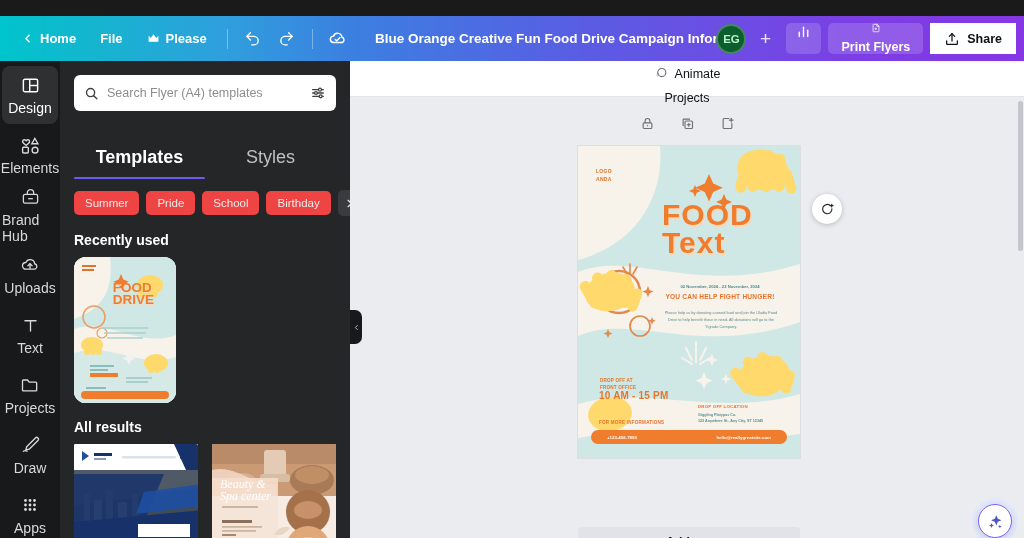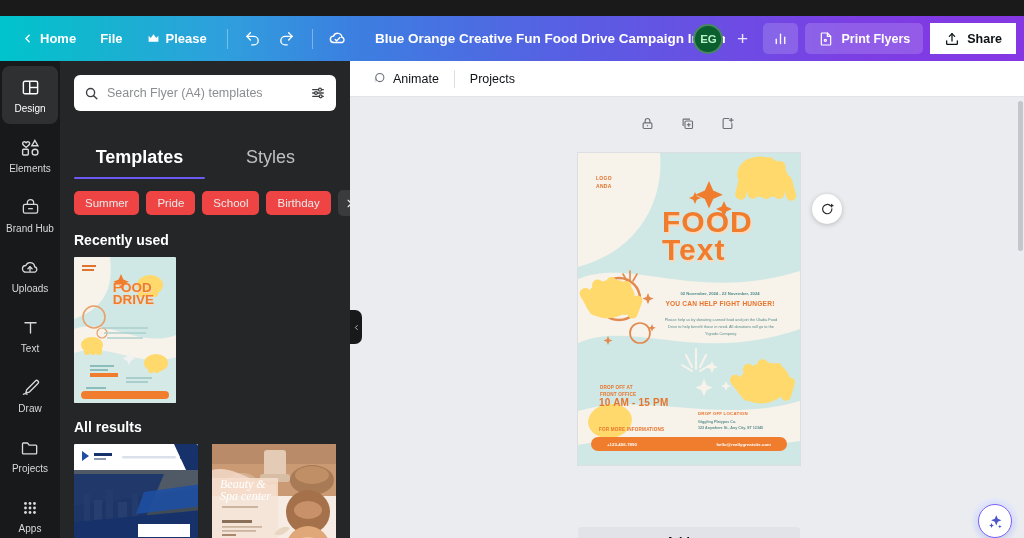--- a/index.html
+++ b/index.html
@@ -52,40 +52,41 @@
     display: flex; align-items: center; justify-content: center;
     font-size: 19px; font-weight: 300; color: rgba(255,255,255,.85);
     cursor: pointer; margin-right: 2px;
   }
   .pill-btn {
     display: flex; align-items: center; gap: 7px;
     height: 31px; padding: 0 13px; border-radius: 5px;
     background: rgba(255,255,255,.16);
     font-size: 12.5px; font-weight: 700; color: #fff; cursor: pointer;
     white-space: nowrap;
+    flex-direction: column;
   }
   .pill-btn.icon-only { padding: 0 9px; }
   .share-btn {
     display: flex; align-items: center; gap: 7px;
     height: 31px; padding: 0 14px; border-radius: 0;
     background: #ffffff; color: #0d1216;
     font-size: 12.5px; font-weight: 700; cursor: pointer; white-space: nowrap;
   }
 
   
   .rail {
     position: absolute; left: 0; top: 45px; width: 60px; height: 493px;
     background: #18191b; display: flex; flex-direction: column;
     align-items: center; padding-top: 4px; z-index: 30;
   }
   .rail-item {
     width: 56px; min-height: 58px; margin: 1px 0;
     display: flex; flex-direction: column; align-items: center; justify-content: center;
     gap: 4px; border-radius: 8px; cursor: pointer;
-    color: #d8d9da; font-size: 10px; font-weight: 400;
+    color: #d8d9da; font-size: 14px; font-weight: 400;
   }
   .rail-item.active { background: #2f3032; color: #fff; }
   .rail-item .glyph { height: 22px; display: flex; align-items: center; }
 
   
   .panel {
     position: absolute; left: 60px; top: 45px; width: 290px; height: 493px;
     background: #252627; overflow: hidden; z-index: 20;
   }
   .search-wrap { padding: 14px 14px 16px 14px; }
@@ -121,21 +122,21 @@
     color: #e9eaeb; cursor: pointer;
   }
 
   .sec-title {
     color: #fff; font-size: 14px; font-weight: 700;
     padding: 16px 14px 9px 14px;
   }
   .thumb-row { padding: 0 14px; display: flex; gap: 14px; }
 
   
-  .thumb-sm { width: 102px; height: 146px; border-radius: 2px; overflow: hidden;
+  .thumb-sm { width: 102px; height: 146px; border-radius: 12px; overflow: hidden;
               cursor: pointer; position: relative; background: #cfe6e3; }
 
   .res-row { padding: 0 14px; display: flex; gap: 14px; }
   .res-card { width: 128px; height: 140px; border-radius: 2px; overflow: hidden;
               cursor: pointer; position: relative; }
 
   
   .collapse-handle {
     position: absolute; left: 350px; top: 294px; width: 12px; height: 34px;
     background: #18191b; border-radius: 0 7px 7px 0; z-index: 25;
@@ -143,40 +144,40 @@
   }
   .collapse-handle svg { display: block; }
 
   
   .canvas-area {
     position: absolute; left: 350px; top: 45px; width: 674px; height: 493px;
     background: #ebecf0; z-index: 10;
   }
   .ctx-toolbar {
     height: 36px; background: #fff; display: flex; align-items: center;
-    padding: 0 12px; gap: 0; border-bottom: 1px solid #e3e4e8;
+    padding: 0 12px; gap: 0; border-bottom: 1px solid #e3e4e8; flex-direction: column;
   }
   .ctx-btn {
     display: flex; align-items: center; gap: 6px;
     font-size: 12.5px; color: #0d1216; padding: 5px 10px;
     border-radius: 5px; cursor: pointer;
   }
   .ctx-sep { width: 1px; height: 18px; background: #dcdee2; margin: 0 5px; }
 
   .page-tools {
     position: absolute; left: 0; right: 0; top: 50px;
     display: flex; justify-content: center; gap: 16px;
   }
   .page-tool {
     width: 24px; height: 24px; display: flex; align-items: center; justify-content: center;
     cursor: pointer; border-radius: 4px; color: #55585e;
   }
 
   
-  .flyer-shell { position: absolute; left: 228px; top: 92px; width: 222px; height: 312px; }
+  .flyer-shell { position: absolute; left: 228px; top: 85px; width: 222px; height: 312px; }
   .flyer {
     width: 222px; height: 312px; position: relative; overflow: hidden;
     background: #cfe8e5; box-shadow: 0 0 0 1px rgba(0,0,0,.06);
   }
   .rot-btn {
     position: absolute; left: 462px; top: 133px;
     width: 30px; height: 30px; border-radius: 50%; background: #fff;
     box-shadow: 0 1px 5px rgba(0,0,0,.22);
     display: flex; align-items: center; justify-content: center; cursor: pointer;
   }
@@ -409,35 +410,35 @@
         <svg width="19" height="19" viewBox="0 0 24 24" fill="none" stroke="#d8d9da" stroke-width="1.7" stroke-linecap="round">
           <line x1="5" y1="6" x2="19" y2="6"></line>
           <line x1="12" y1="6" x2="12" y2="19"></line>
         </svg>
       </span>
       <span>Text</span>
     </div>
 
     <div class="rail-item">
       <span class="glyph">
+        <svg width="20" height="20" viewBox="0 0 24 24" fill="none" stroke="#d8d9da" stroke-width="1.6" stroke-linejoin="round">
+          <path d="M3 7a1 1 0 0 1 1-1h5l2 2.5h8a1 1 0 0 1 1 1V18a1 1 0 0 1-1 1H4a1 1 0 0 1-1-1z"></path>
+        </svg>
+      </span>
+      <span>Projects</span>
+    </div>
+
+    <div class="rail-item">
+      <span class="glyph">
         <svg width="20" height="20" viewBox="0 0 24 24" fill="none" stroke="#d8d9da" stroke-width="1.6" stroke-linecap="round" stroke-linejoin="round">
           <path d="M18.5 3.5a2.1 2.1 0 0 1 3 3L11 17l-4 1 1-4z"></path>
           <path d="M4 19.5c1.5-1 3-1 4.5 0"></path>
         </svg>
       </span>
       <span>Draw</span>
-    </div>
-
-    <div class="rail-item">
-      <span class="glyph">
-        <svg width="20" height="20" viewBox="0 0 24 24" fill="none" stroke="#d8d9da" stroke-width="1.6" stroke-linejoin="round">
-          <path d="M3 7a1 1 0 0 1 1-1h5l2 2.5h8a1 1 0 0 1 1 1V18a1 1 0 0 1-1 1H4a1 1 0 0 1-1-1z"></path>
-        </svg>
-      </span>
-      <span>Projects</span>
     </div>
 
     <div class="rail-item">
       <span class="glyph">
         <svg width="18" height="18" viewBox="0 0 24 24" fill="#d8d9da">
           <circle cx="6" cy="6" r="1.9"></circle>
             <circle cx="12" cy="6" r="1.9"></circle>
             <circle cx="18" cy="6" r="1.9"></circle>
           <circle cx="6" cy="12" r="1.9"></circle>
             <circle cx="12" cy="12" r="1.9"></circle>

